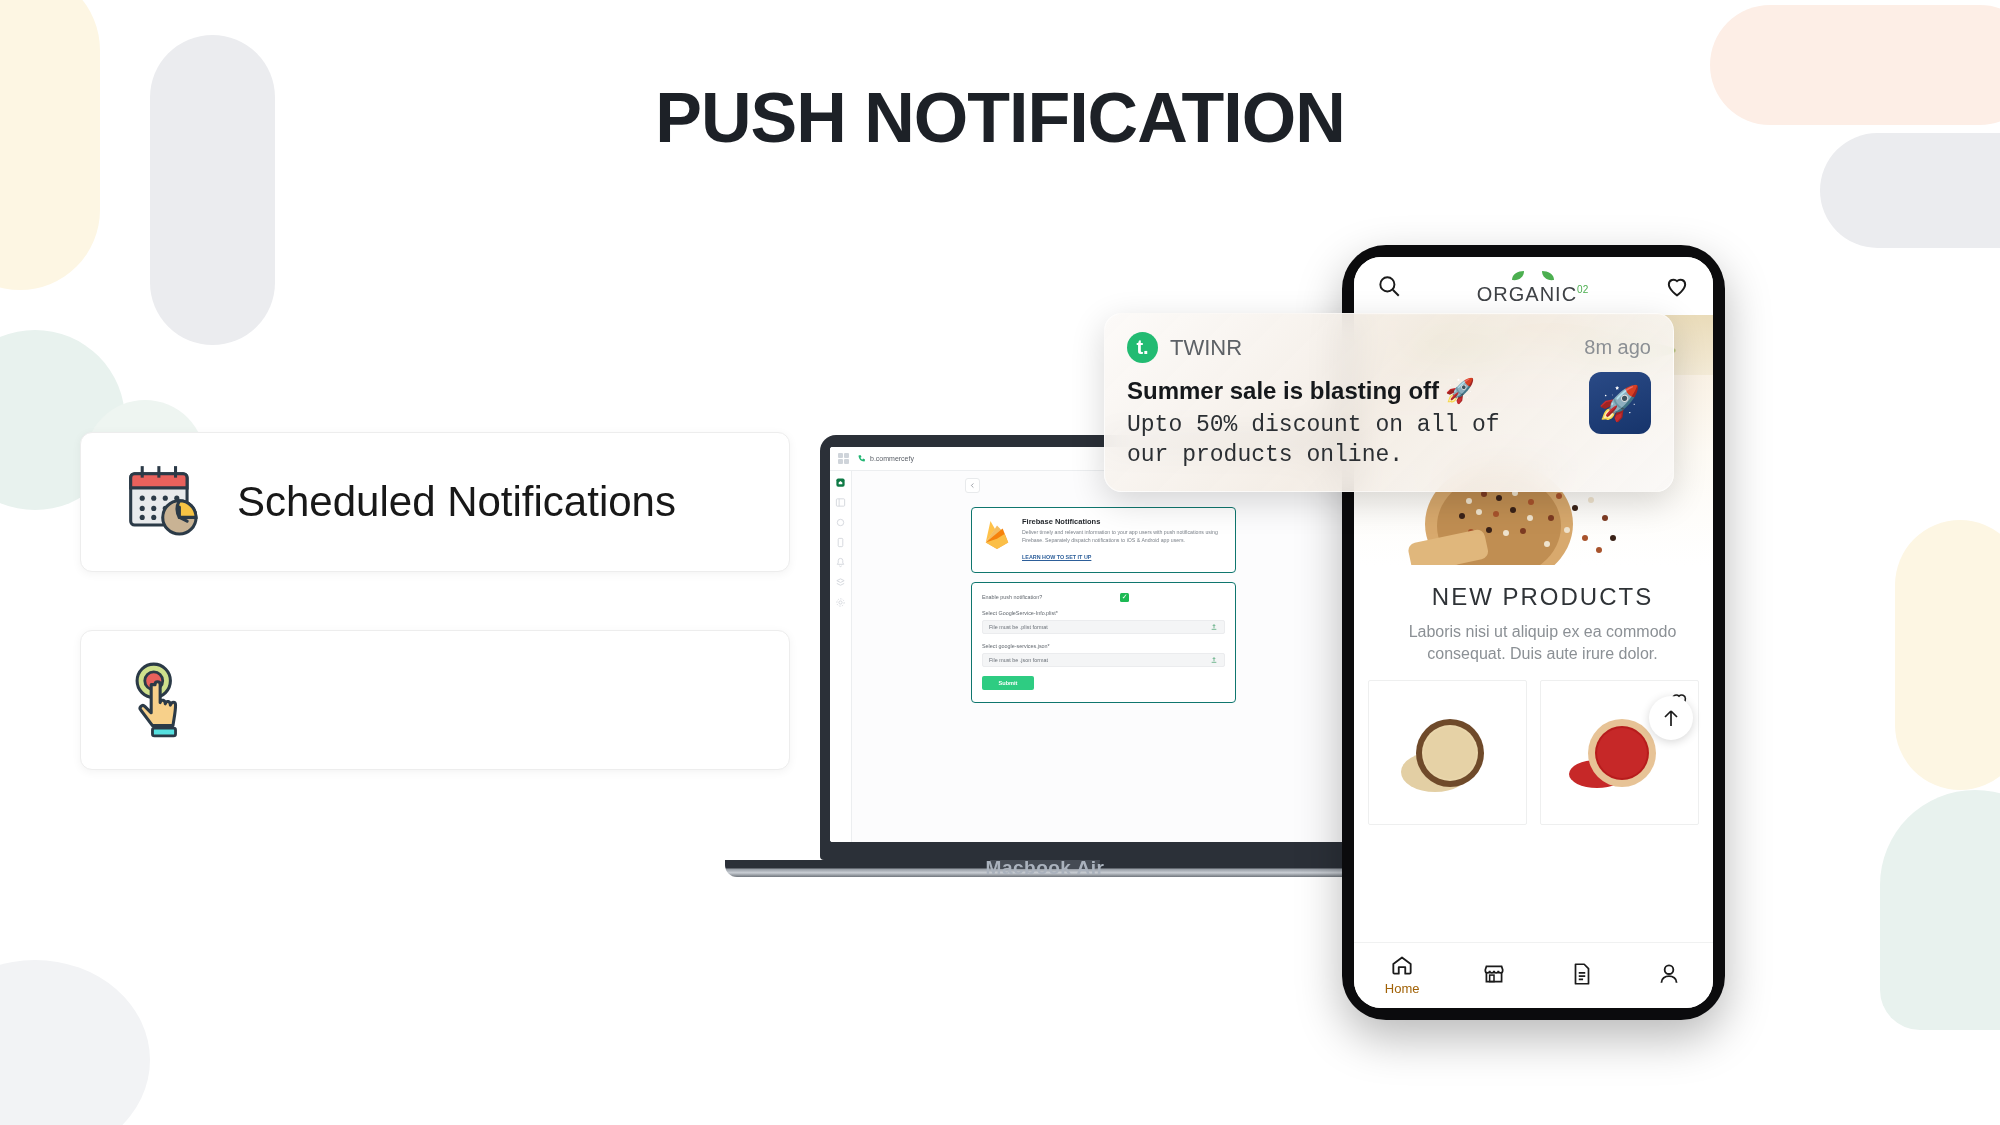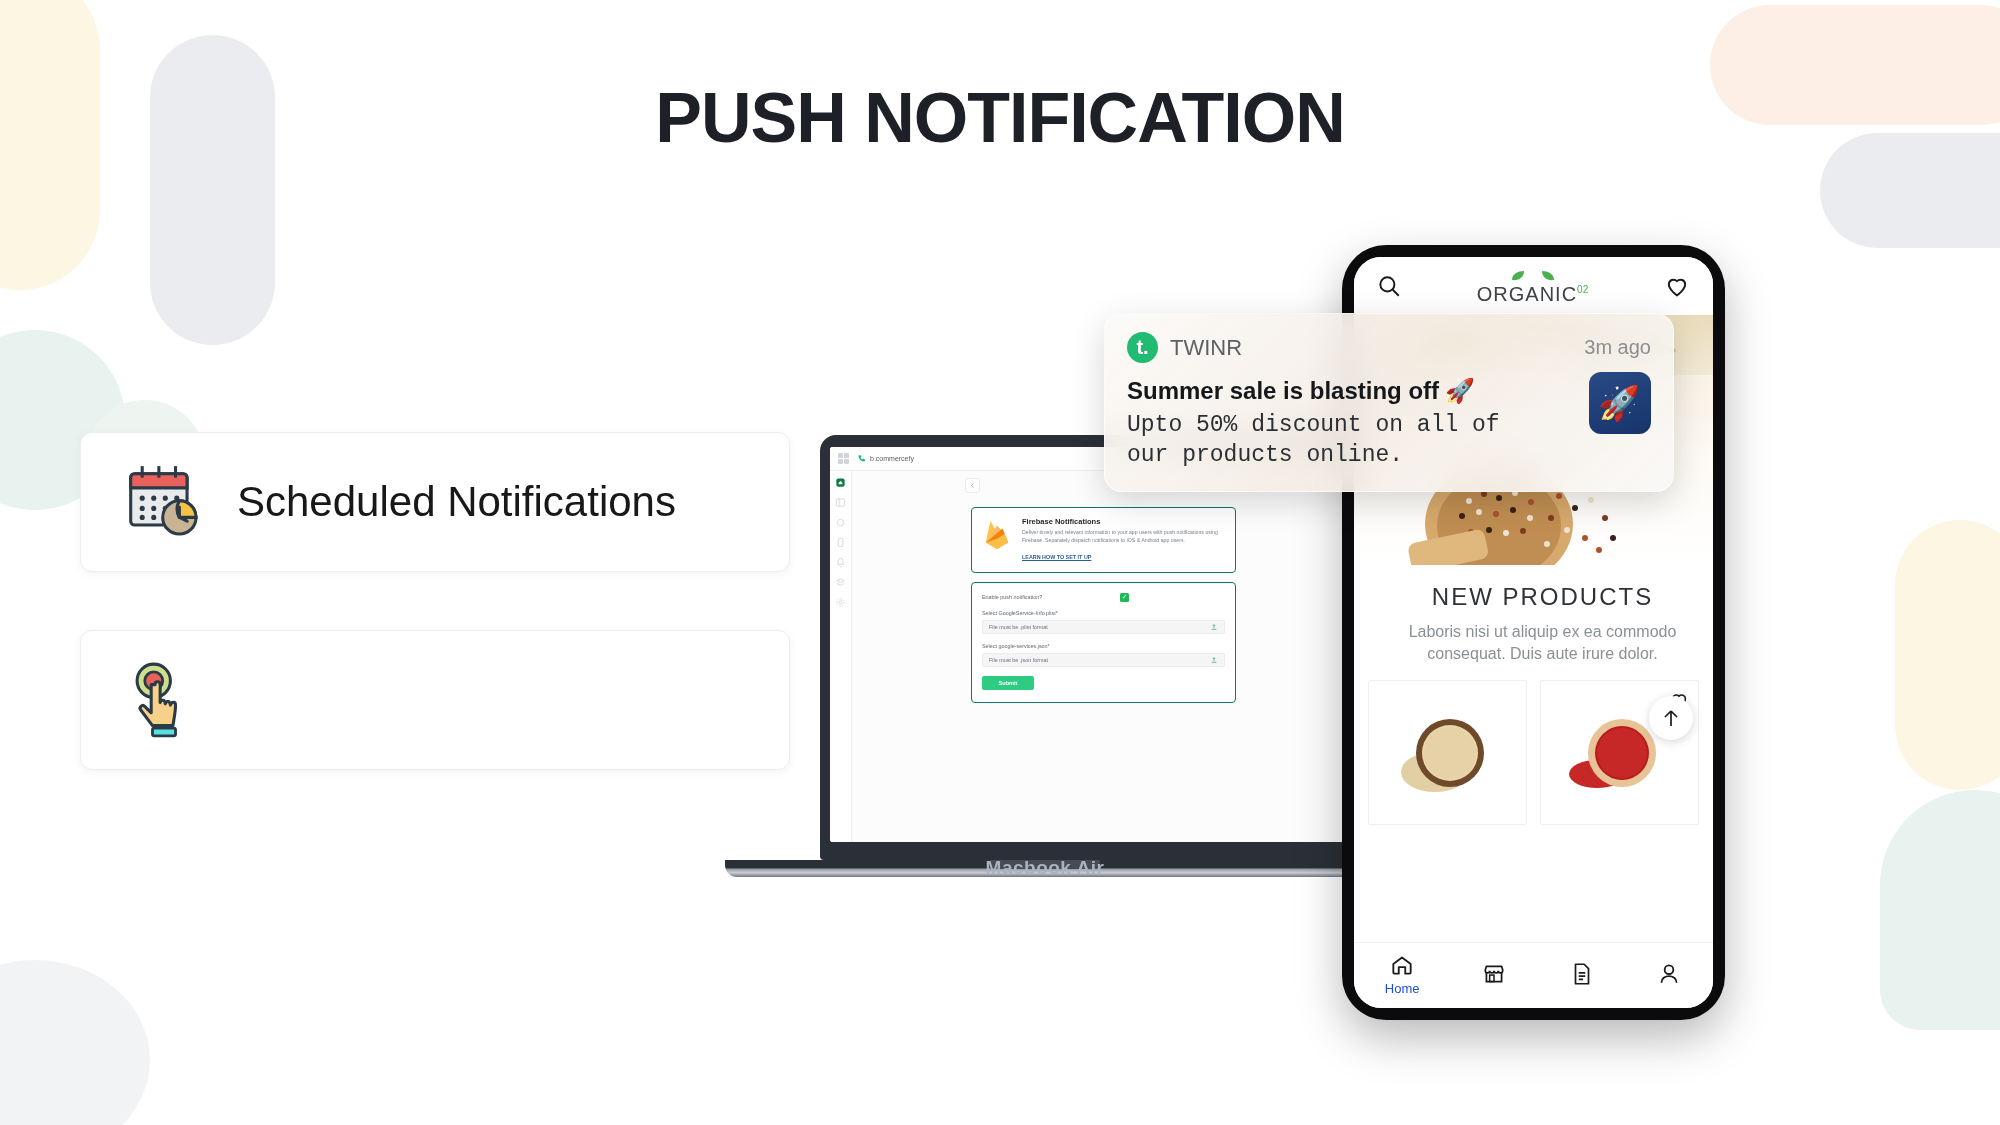--- a/index.html
+++ b/index.html
@@ -183,21 +183,21 @@
   .fab {
     position: absolute; right: 20px; top: 22px; width: 44px; height: 44px; border-radius: 50%;
     background: #fff; box-shadow: 0 2px 10px rgba(0,0,0,.16);
     display: flex; align-items: center; justify-content: center; z-index: 4;
   }
   .tabbar {
     margin-top: auto; height: 66px; border-top: 1px solid #f0f1f1; background: #fff;
     display: flex; align-items: center; justify-content: space-around; padding-bottom: 4px;
   }
   .tab { display: flex; flex-direction: column; align-items: center; gap: 3px; color: #1b1b1b; }
-  .tab-label { font-size: 13px; color: #1d4ed8; }
+  .tab-label { font-size: 13px; color: #a16207; }
 
   
   .notif {
     position: absolute; left: 1104px; top: 313px; width: 570px; z-index: 12;
     border-radius: 18px; padding: 18px 22px 20px 22px;
     background: linear-gradient(135deg, rgba(252,250,248,.93) 0%, rgba(243,236,228,.90) 48%, rgba(250,248,246,.94) 100%);
     backdrop-filter: blur(16px);
     box-shadow: 0 10px 34px rgba(0,0,0,.16);
     border: 1px solid rgba(255,255,255,.55);
   }
@@ -513,18 +513,18 @@
       </div>
     </div>
 
   </div>
 </div>
 
 <div class="notif">
   <div class="notif-top">
     <span class="notif-app-icon">t.</span>
     <span class="notif-app">TWINR</span>
-    <span class="notif-time">3m ago</span>
+    <span class="notif-time">8m ago</span>
   </div>
   <div class="notif-title">Summer sale is blasting off 🚀</div>
   <div class="notif-body">Upto 50% discount on all of our products online.</div>
   <div class="notif-thumb">🚀</div>
 </div>
 
 </body></html>

